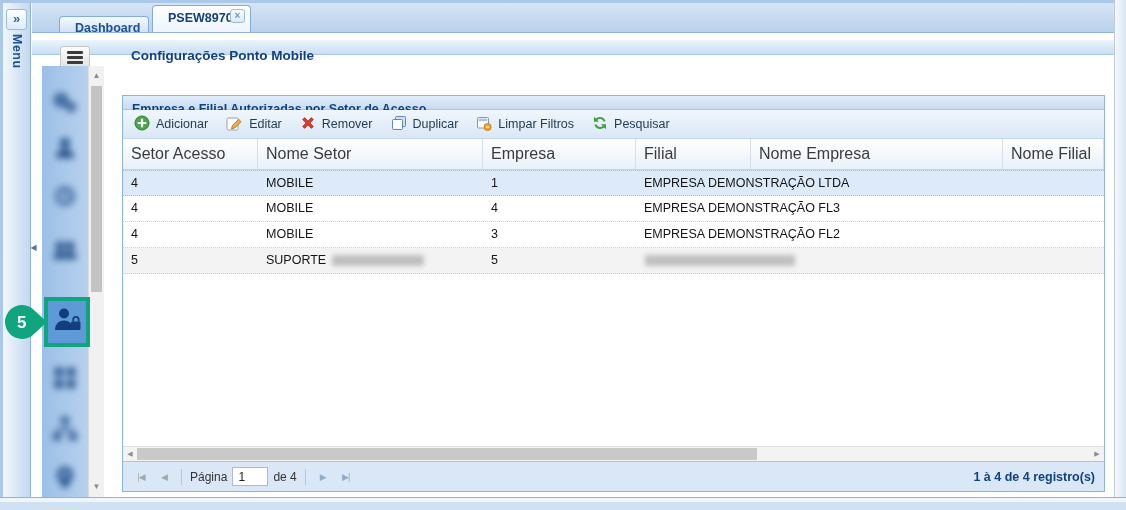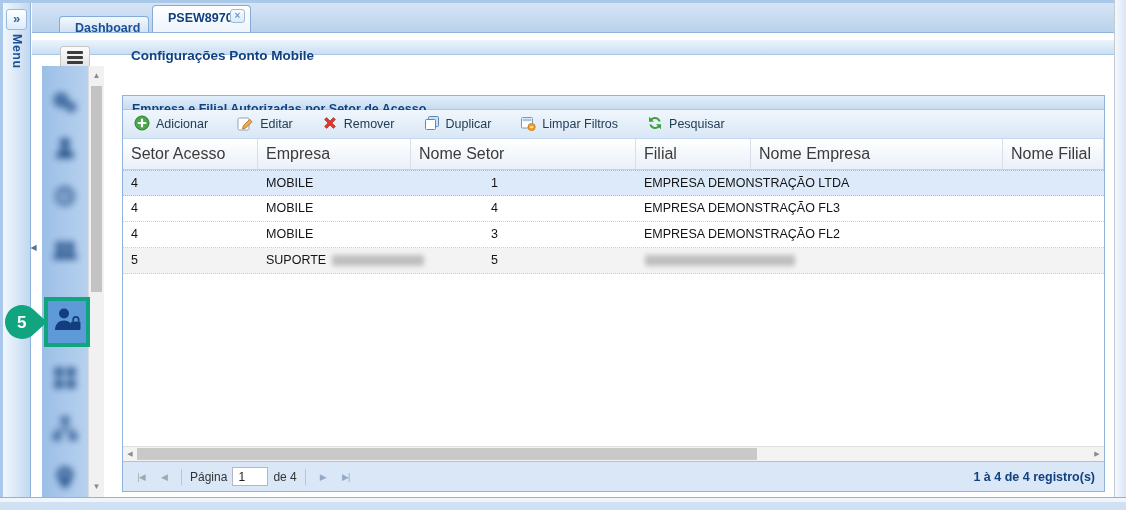--- a/index.html
+++ b/index.html
@@ -73,21 +73,21 @@
   .badge-marker { position:absolute; left:4px; top:302px; z-index:10; }
   .badge-marker text { font-family:"Liberation Sans",sans-serif; font-size:17px; font-weight:bold; fill:#fff; }
 
   
   .content { position:absolute; left:72px; right:0; top:0; bottom:0; background:#fff; }
   .panel { position:absolute; left:18px; top:29px; width:983px; height:397px;
            border:1px solid #8eb3dd; display:flex; flex-direction:column; background:#fff; }
   .panel-header { height:14px; background:linear-gradient(#e2eefa,#c7dcf2); border-bottom:1px solid #a9c7e8;
            line-height:26px; padding-left:9px; font-weight:bold; font-size:12.5px; color:#12417f; }
   .toolbar { height:29px; background:linear-gradient(#f0f6fc,#d9e7f6); border-bottom:1px solid #c3d7ee;
-           display:flex; align-items:center; padding-left:5px; gap:14px; }
+           display:flex; align-items:center; padding-left:5px; gap:3px; }
   .tbtn { display:flex; align-items:center; gap:6px; padding:3px 9px 3px 6px; font-size:12.5px;
            color:#233c55; border-radius:3px; cursor:pointer; white-space:nowrap; }
   .tbtn svg { flex:0 0 auto; }
 
   .grid-header { height:31px; display:flex; background:linear-gradient(#ffffff,#e9f0f8);
            border-bottom:1px solid #c5d2e2; }
   .gh-cell { border-right:1px solid #d8dfe9; line-height:30px; padding-left:8px; font-size:16px;
            color:#3b3b3b; overflow:hidden; white-space:nowrap; cursor:pointer; }
   .col-1{width:135px;} .col-2{width:225px;} .col-3{width:153px;} .col-4{width:252px;}
   .col-5{width:115px;} .col-6{flex:1;}
@@ -297,22 +297,22 @@
                       <path d="M13.6 6.5A6 6 0 0 0 3.8 3.6L2 1.8v5h5L5.2 5a3.9 3.9 0 0 1 6.3 1.5z"></path>
                       <path d="M2.4 9.5a6 6 0 0 0 9.8 2.9l1.8 1.8v-5H9l1.8 1.8a3.9 3.9 0 0 1-6.3-1.5z"></path>
                     </g>
                   </svg></span>
               <span>Pesquisar</span>
             </div>
           </div>
 
           <div class="grid-header">
             <div class="gh-cell col-1">Setor Acesso</div>
+            <div class="gh-cell col-2">Nome Setor</div>
             <div class="gh-cell col-3">Empresa</div>
-            <div class="gh-cell col-2">Nome Setor</div>
             <div class="gh-cell col-5">Filial</div>
             <div class="gh-cell col-4">Nome Empresa</div>
             <div class="gh-cell col-6">Nome Filial</div>
           </div>
 
           <div class="grid-rows">
               <div class="grid-row selected">
     <div class="cell col-1"><span class="cell-text">4</span></div>
     <div class="cell col-2"><span class="cell-text">MOBILE</span></div>
     <div class="cell col-3"><span class="cell-text">1</span></div>

